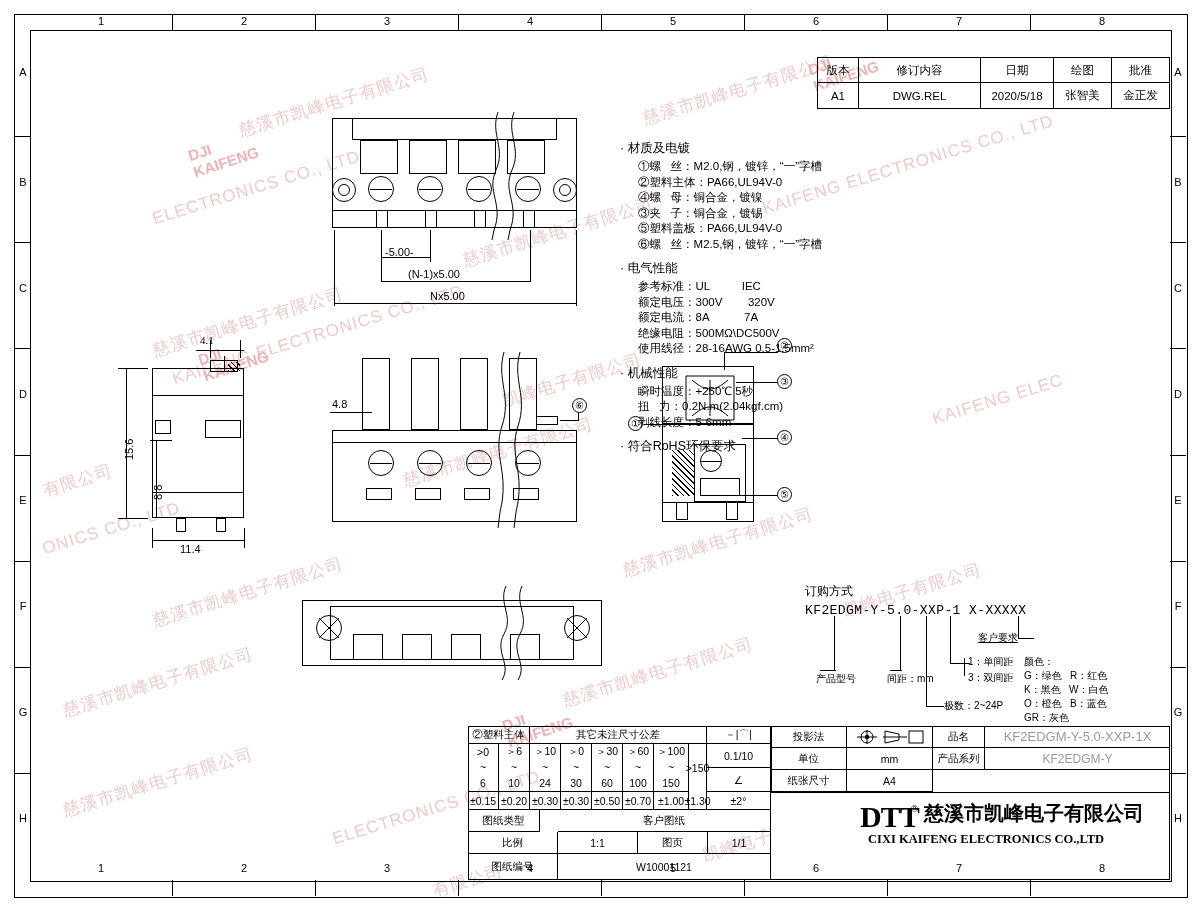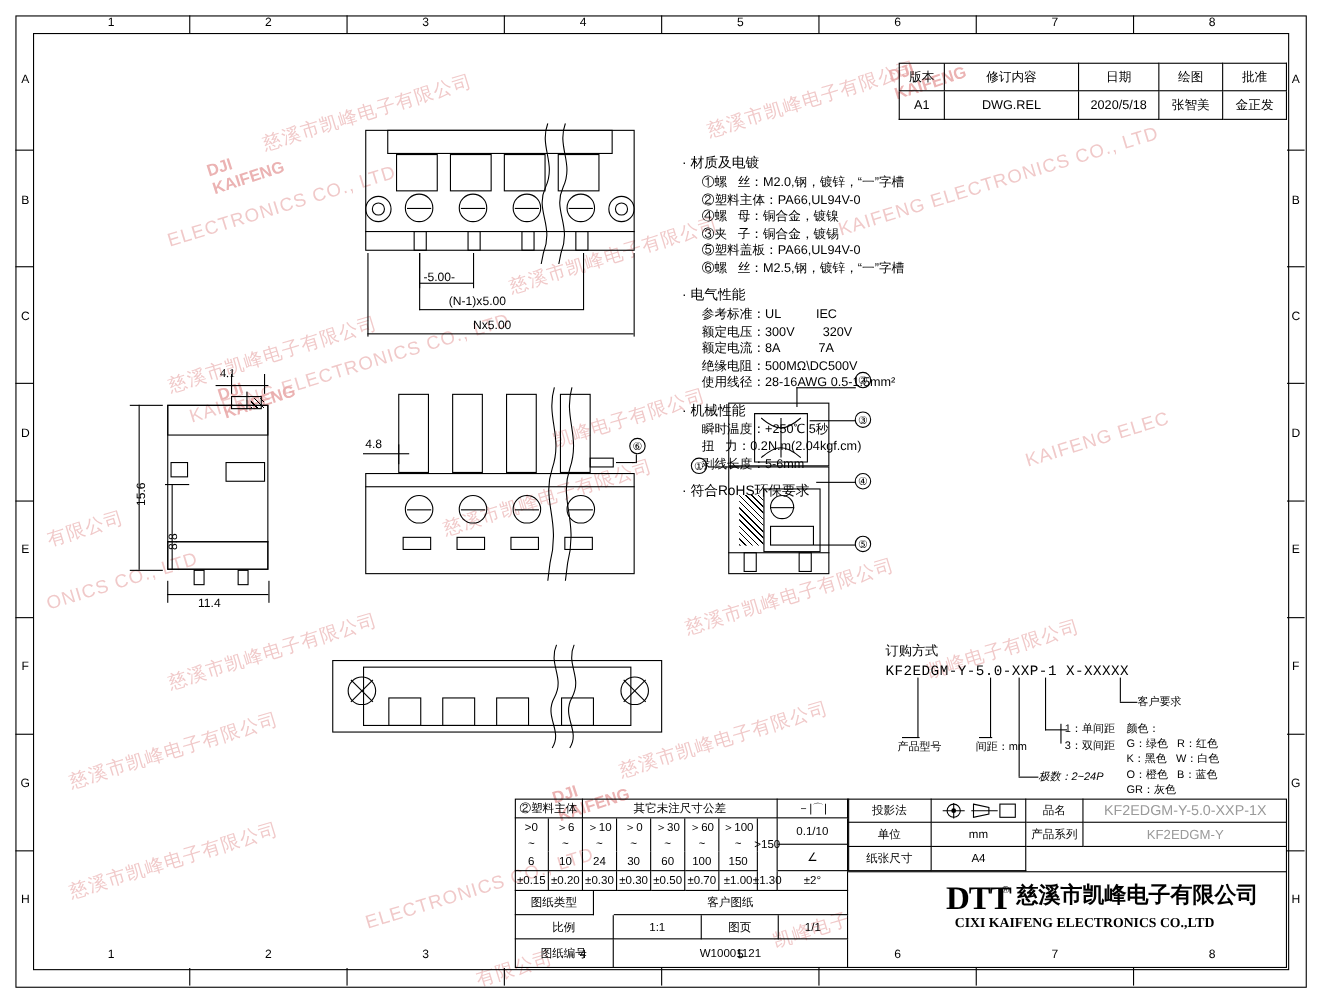--- a/index.html
+++ b/index.html
@@ -419,25 +419,25 @@
     <div class="t t10" style="left:887px;top:672px;">间距：mm</div>
 
     <div class="ln vl" style="left:950px;top:616px;height:48px;"></div>
     <div class="ln hl" style="left:950px;top:663px;width:20px;"></div>
     <div class="t t10" style="left:968px;top:655px;">1：单间距</div>
     <div class="t t10" style="left:968px;top:671px;">3：双间距</div>
     <div class="ln vl" style="left:964px;top:658px;height:18px;"></div>
 
     <div class="ln vl" style="left:926px;top:616px;height:90px;"></div>
     <div class="ln hl" style="left:926px;top:706px;width:18px;"></div>
-    <div class="t t10" style="left:944px;top:699px;font-style:italic;">极数：2~24P</div>
+    <div class="t t10" style="left:944px;top:699px;">极数：2~24P</div>
 
     <div class="ln vl" style="left:1018px;top:616px;height:22px;"></div>
     <div class="ln hl" style="left:1018px;top:638px;width:16px;"></div>
-    <div class="t t10" style="left:1034px;top:631px;">客户要求</div>
+    <div class="t t10" style="left:978px;top:631px;text-decoration:underline;">客户要求</div>
 
     <div class="t t10" style="left:1024px;top:655px;">颜色：</div>
     <div class="t t10" style="left:1024px;top:669px;">G：绿色   R：红色</div>
     <div class="t t10" style="left:1024px;top:683px;">K：黑色   W：白色</div>
     <div class="t t10" style="left:1024px;top:697px;">O：橙色   B：蓝色</div>
     <div class="t t10" style="left:1024px;top:711px;">GR：灰色</div>
   </div>
 
   <div id="title">
 

